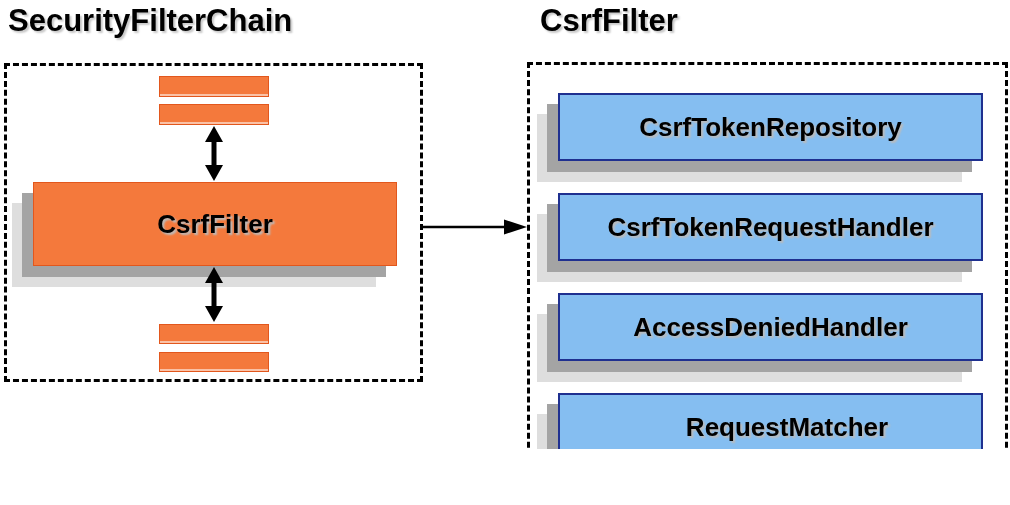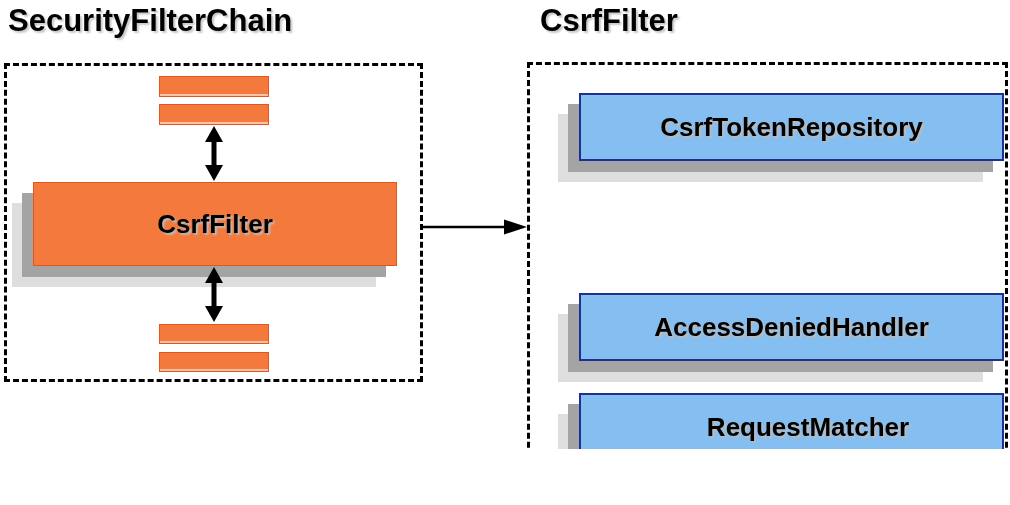--- a/index.html
+++ b/index.html
@@ -46,21 +46,21 @@
     background: #F4793C;
     border: 1px solid #E2571D;
     box-sizing: border-box;
     box-shadow: -11px 11px 0 0 #A4A4A4, -21px 21px 0 0 #DEDEDE;
     display: flex;
     align-items: center;
     justify-content: center;
   }
   .component-box {
     position: absolute;
-    left: 579px;
+    left: 558px;
     width: 425px;
     height: 68px;
     background: #85BEF1;
     border: 2px solid #1F3090;
     box-sizing: border-box;
     box-shadow: -11px 11px 0 0 #A4A4A4, -21px 21px 0 0 #DEDEDE;
     display: flex;
     align-items: center;
     justify-content: center;
   }
@@ -112,20 +112,23 @@
     <line x1="0" y1="9" x2="83" y2="9" stroke="#000000" stroke-width="2.5"></line>
     <polygon points="104,9 81,1.5 81,16.5" fill="#000000"></polygon>
   </svg>
 
   <div class="dashed-box" style="left:527px; top:62px; width:481px; height:440px;"></div>
 
   <div class="component-box" style="top:93px;">
     <span class="box-label">CsrfTokenRepository</span>
   </div>
 
+  <div class="component-box" style="top:193px;">
+    <span class="box-label">CsrfTokenRequestHandler</span>
+  </div>
 
   <div class="component-box" style="top:293px;">
     <span class="box-label">AccessDeniedHandler</span>
   </div>
 
   <div class="component-box" style="top:393px;padding-left:33px;">
     <span class="box-label">RequestMatcher</span>
   </div>
 
 </div>

